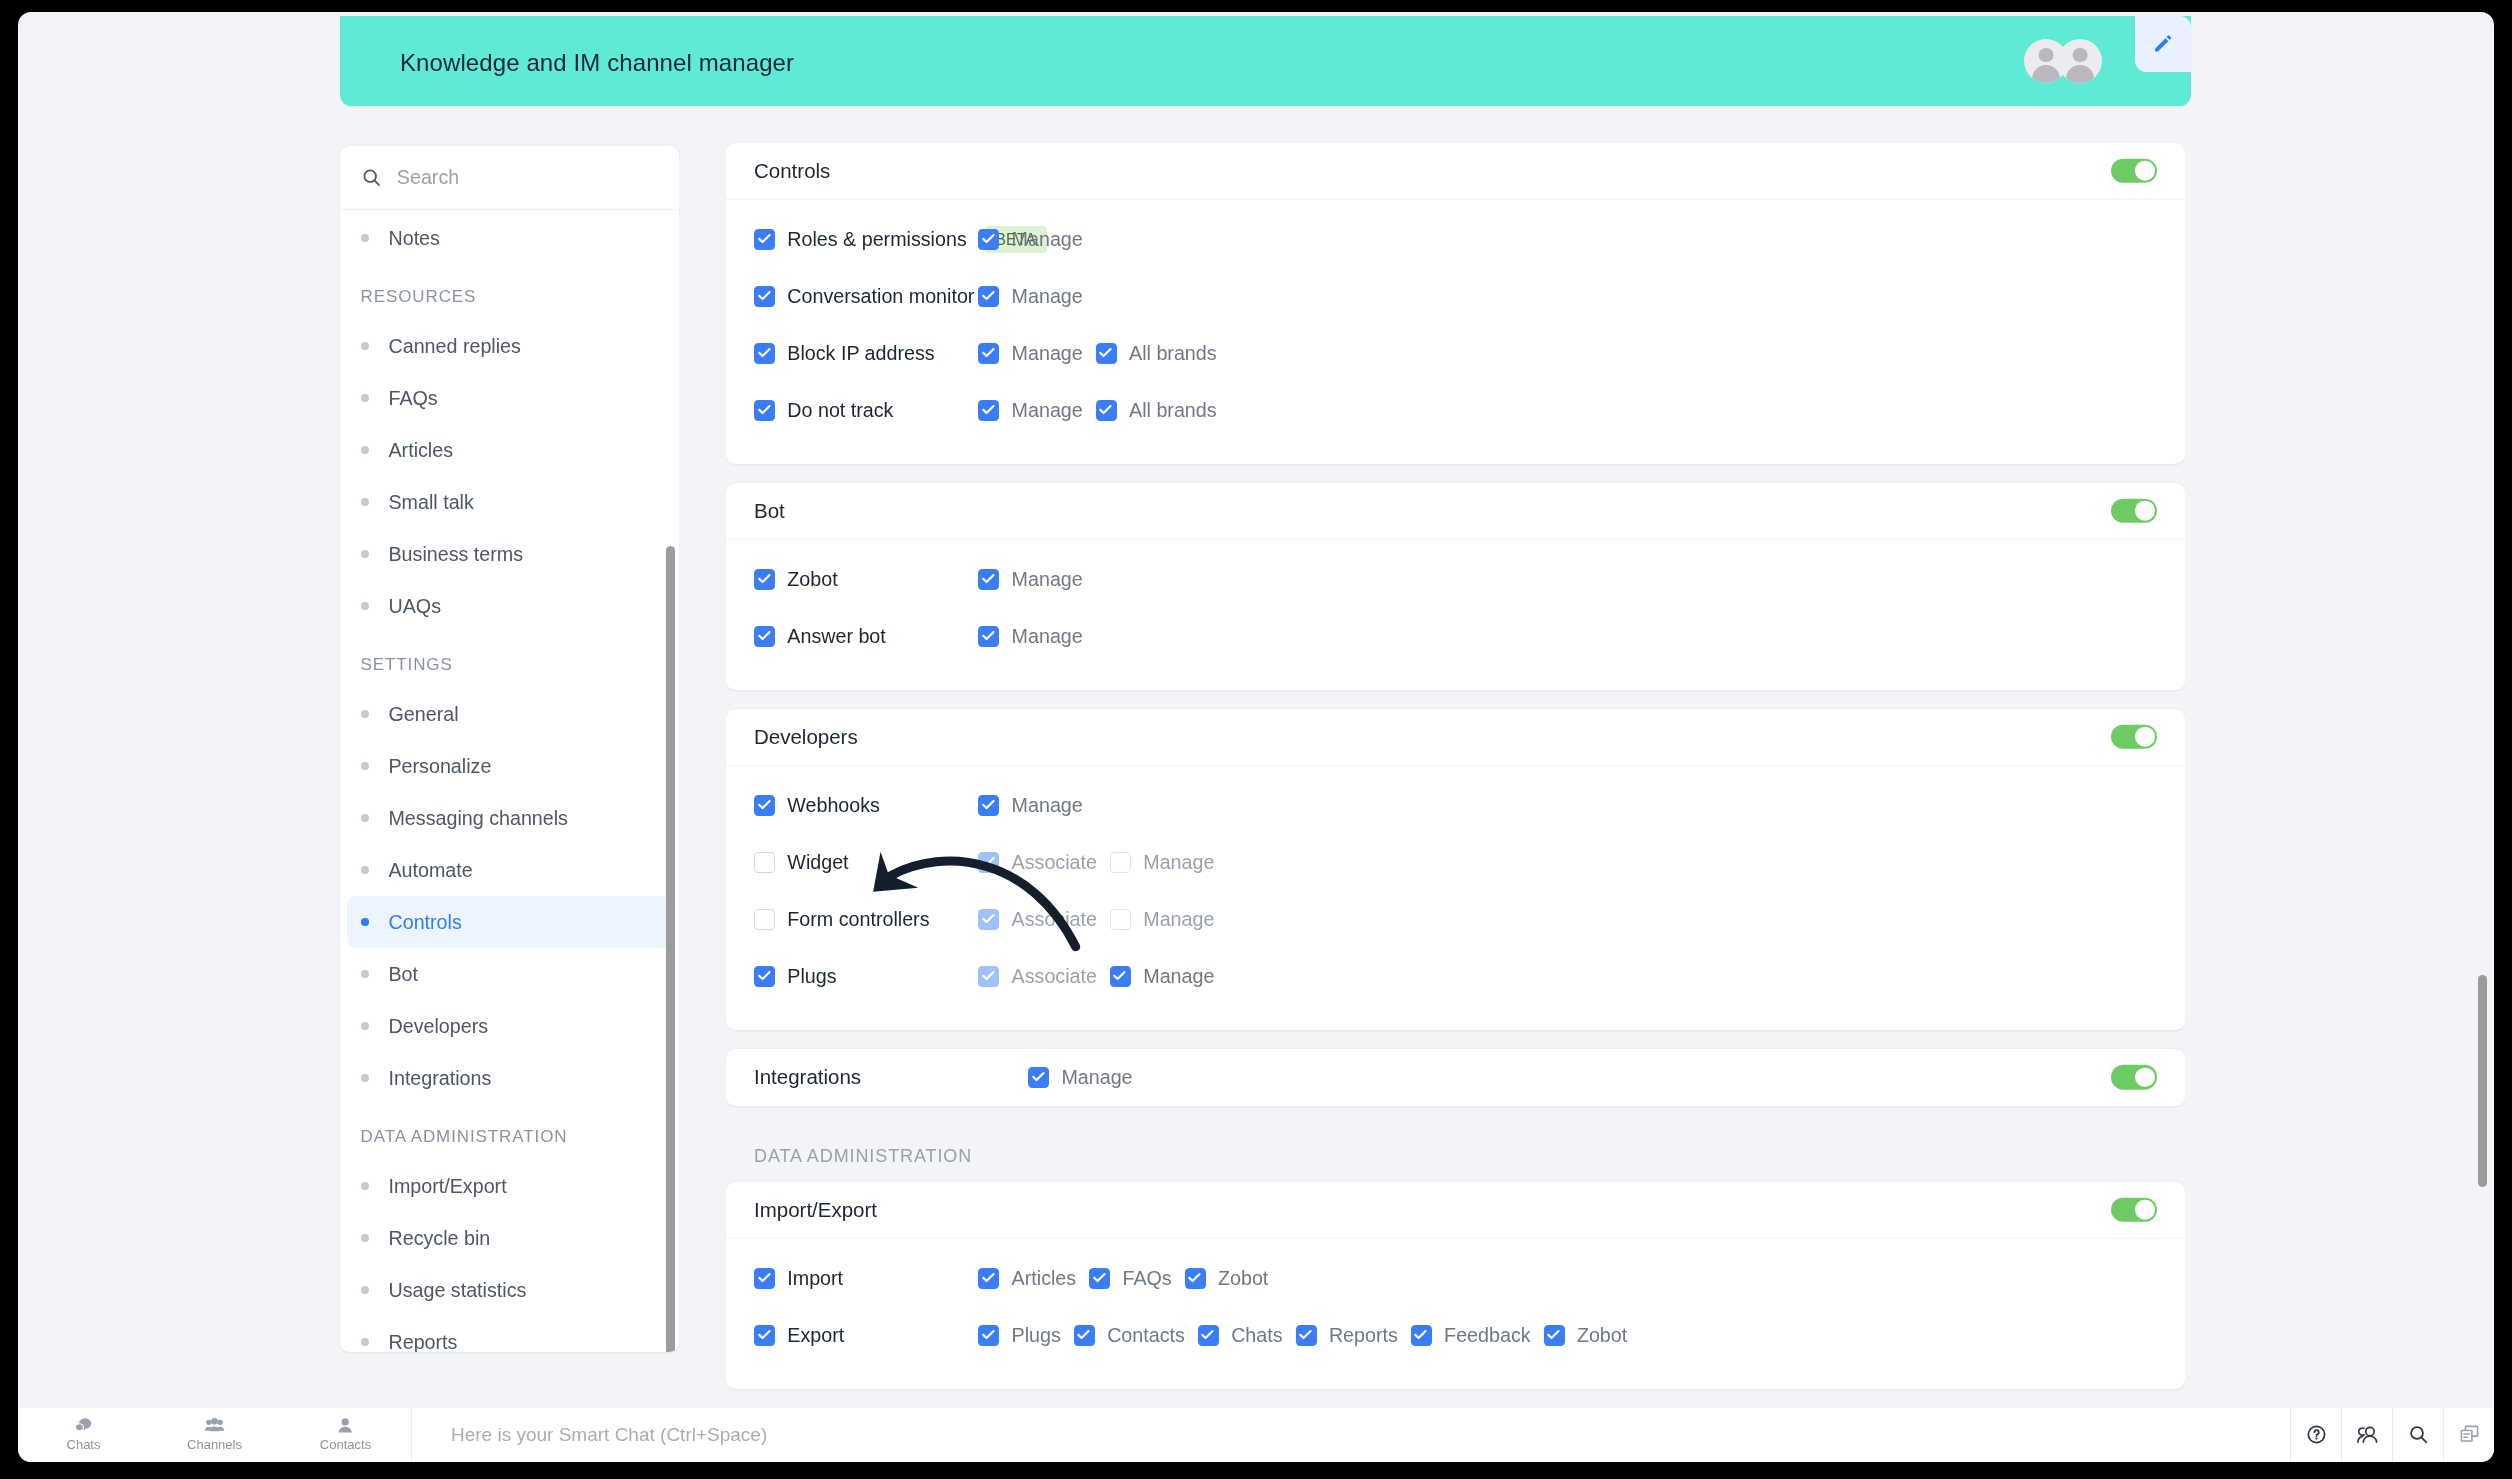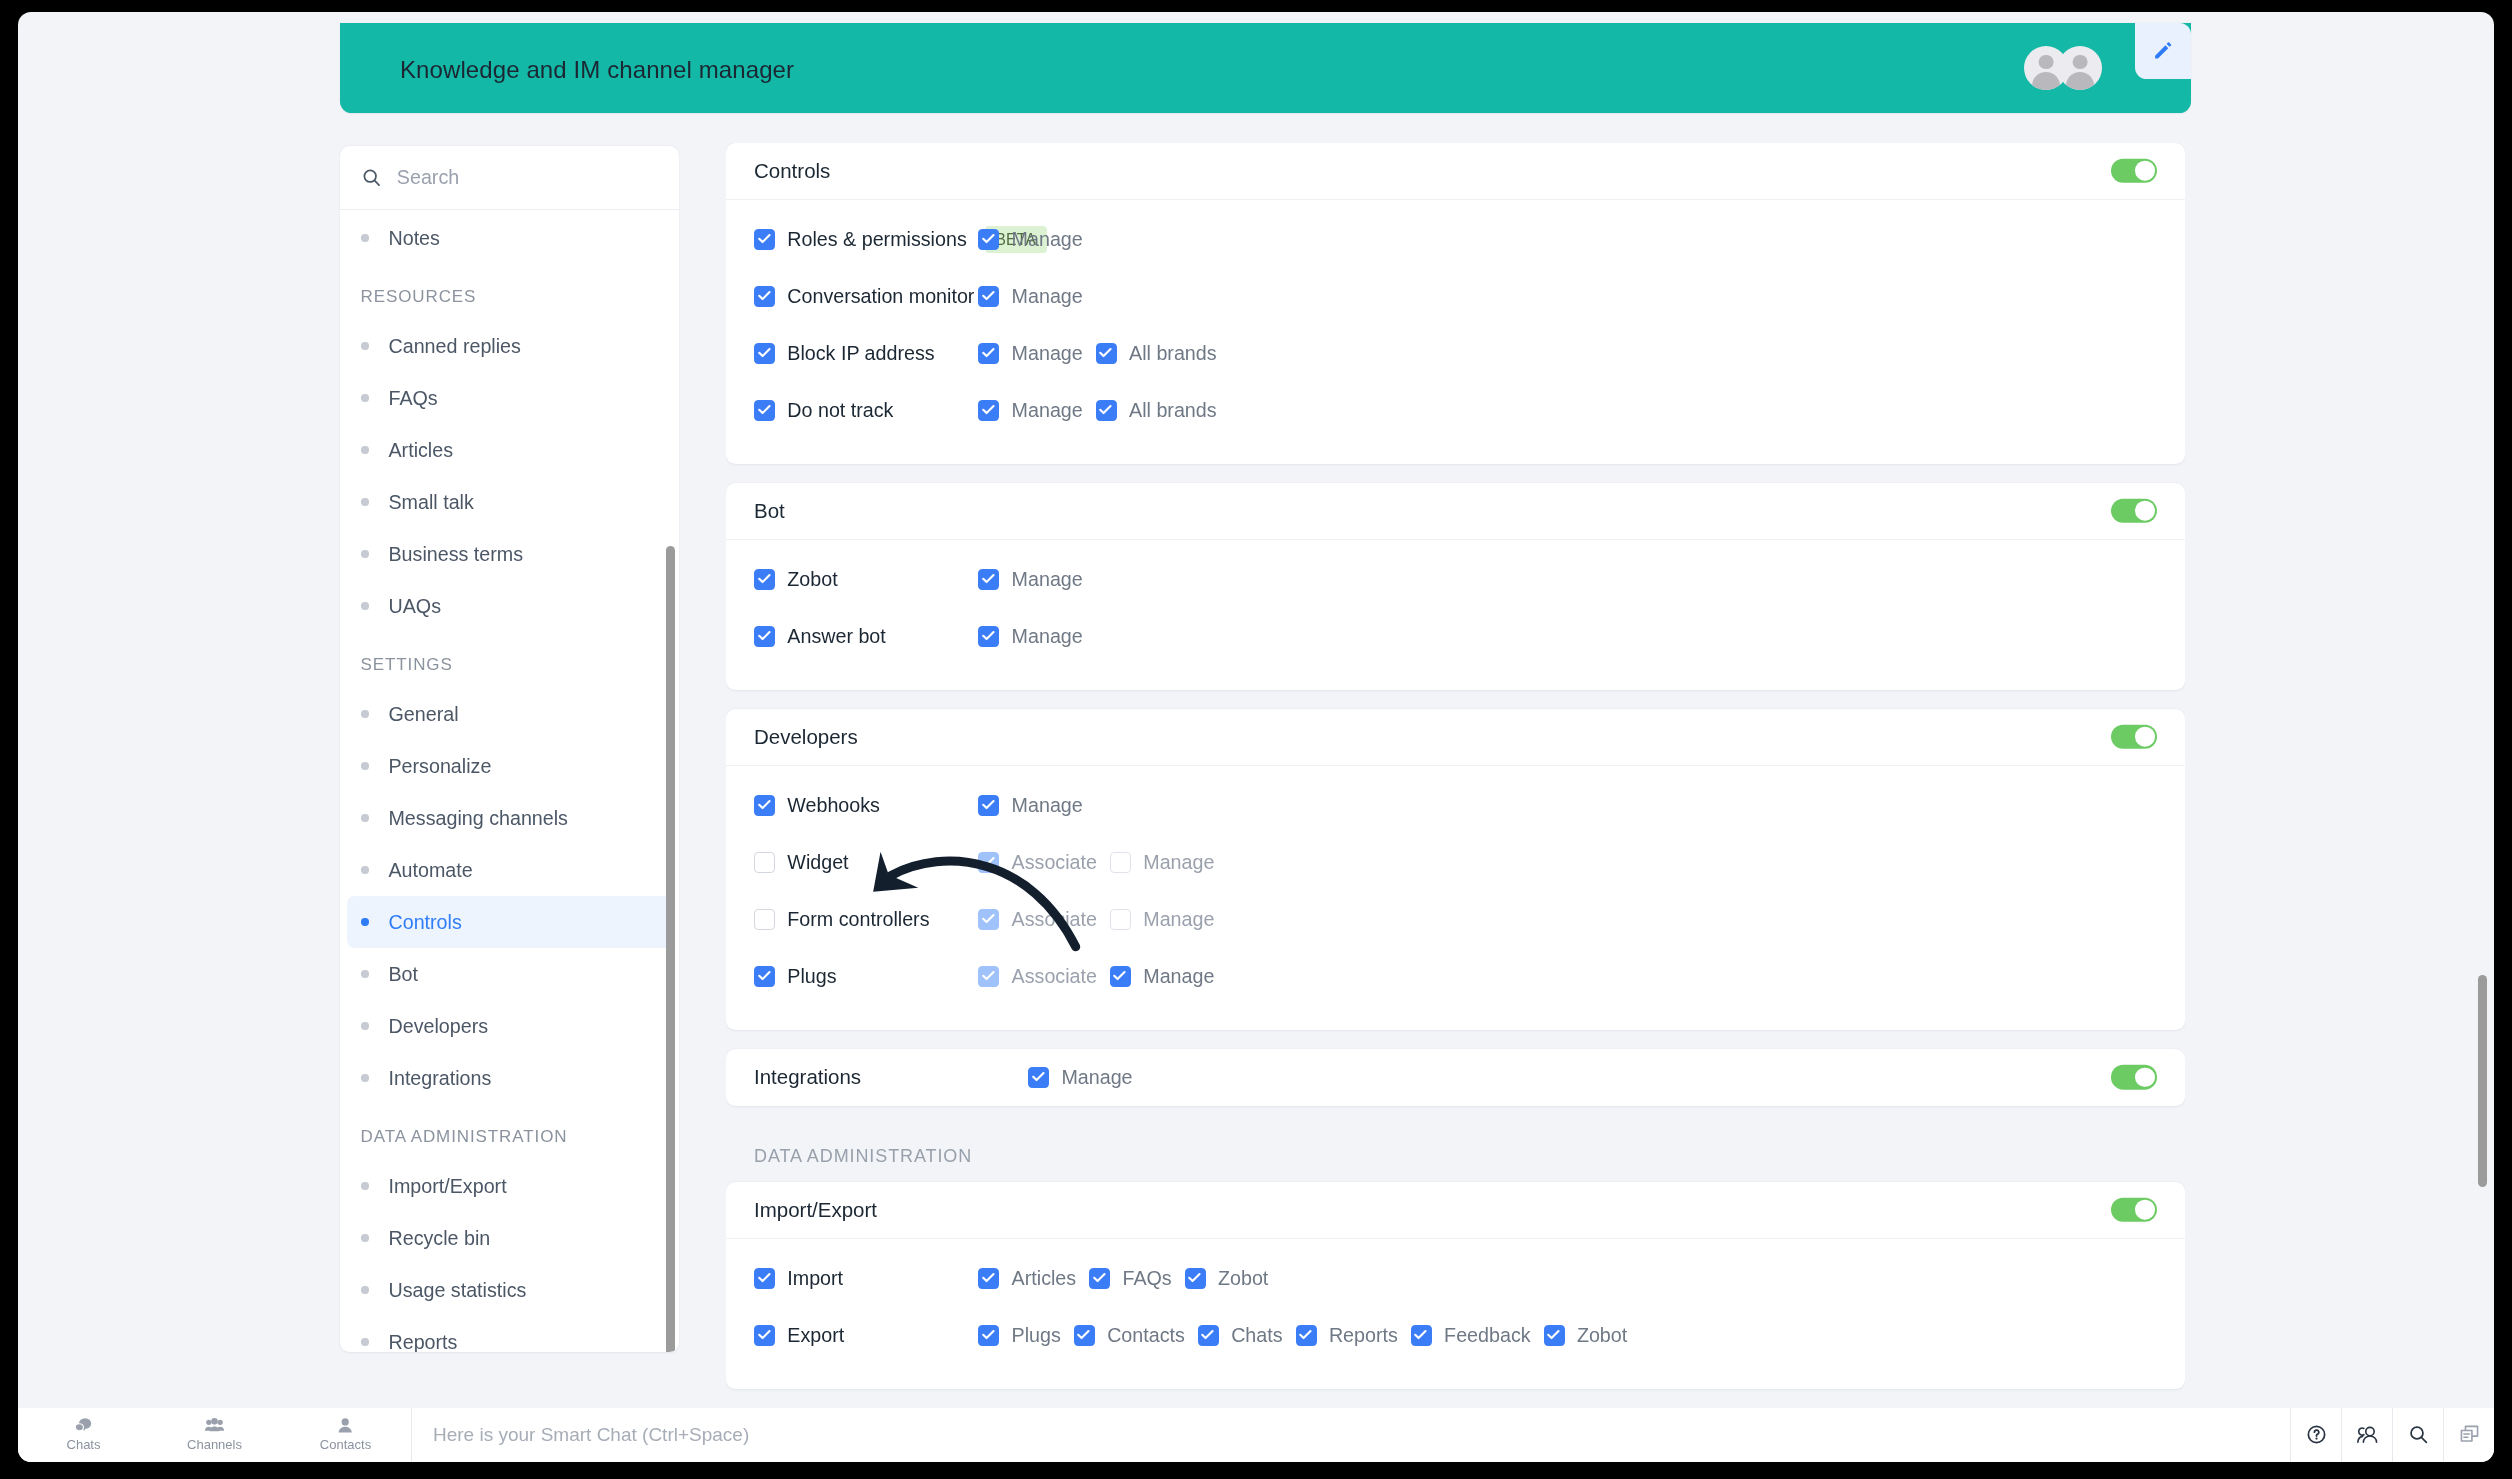--- a/index.html
+++ b/index.html
@@ -16,23 +16,23 @@
     left: 18px; top: 11.5px;
     width: 2476px; height: 1450px;
     background: #f2f4f8;
     border-radius: 13px;
     overflow: hidden;
   }
 
   
   #header-card {
     position: absolute;
-    left: 322px; top: 11px;
+    left: 322px; top: 4px;
     width: 1851px; height: 90px;
-    background: #14b8a6;
+    background: #5eead4;
     border-radius: 0 0 11.5px 11.5px;
     box-shadow: 0 0.8px 1.6px rgba(20,30,50,0.06);
   }
   #header-title {
     position: absolute;
     left: 60px; top: 33px;
     font-size: 24px;
     color: #1b2733;
     letter-spacing: 0.1px;
   }
@@ -272,21 +272,21 @@
   }
   .tb-item .tb-label {
     font-size: 13px;
     color: #8b939f;
     margin-top: 1.6px;
   }
   #smartchat {
     flex: 1;
     border-left: 0.8px solid #e7e9ee;
     display: flex; 
-    padding-left: 21px;
+    padding-left: 39px;
   }
   #smartchat-input {
     border: none; outline: none; background: transparent;
     font-size: 19px;
     color: #4c5766;
     width: 100%;
     font-family: "Liberation Sans", sans-serif;
   }
   #smartchat-input::placeholder { color: #a7adb7; }
   #tb-right { display: flex; align-items: stretch; }

